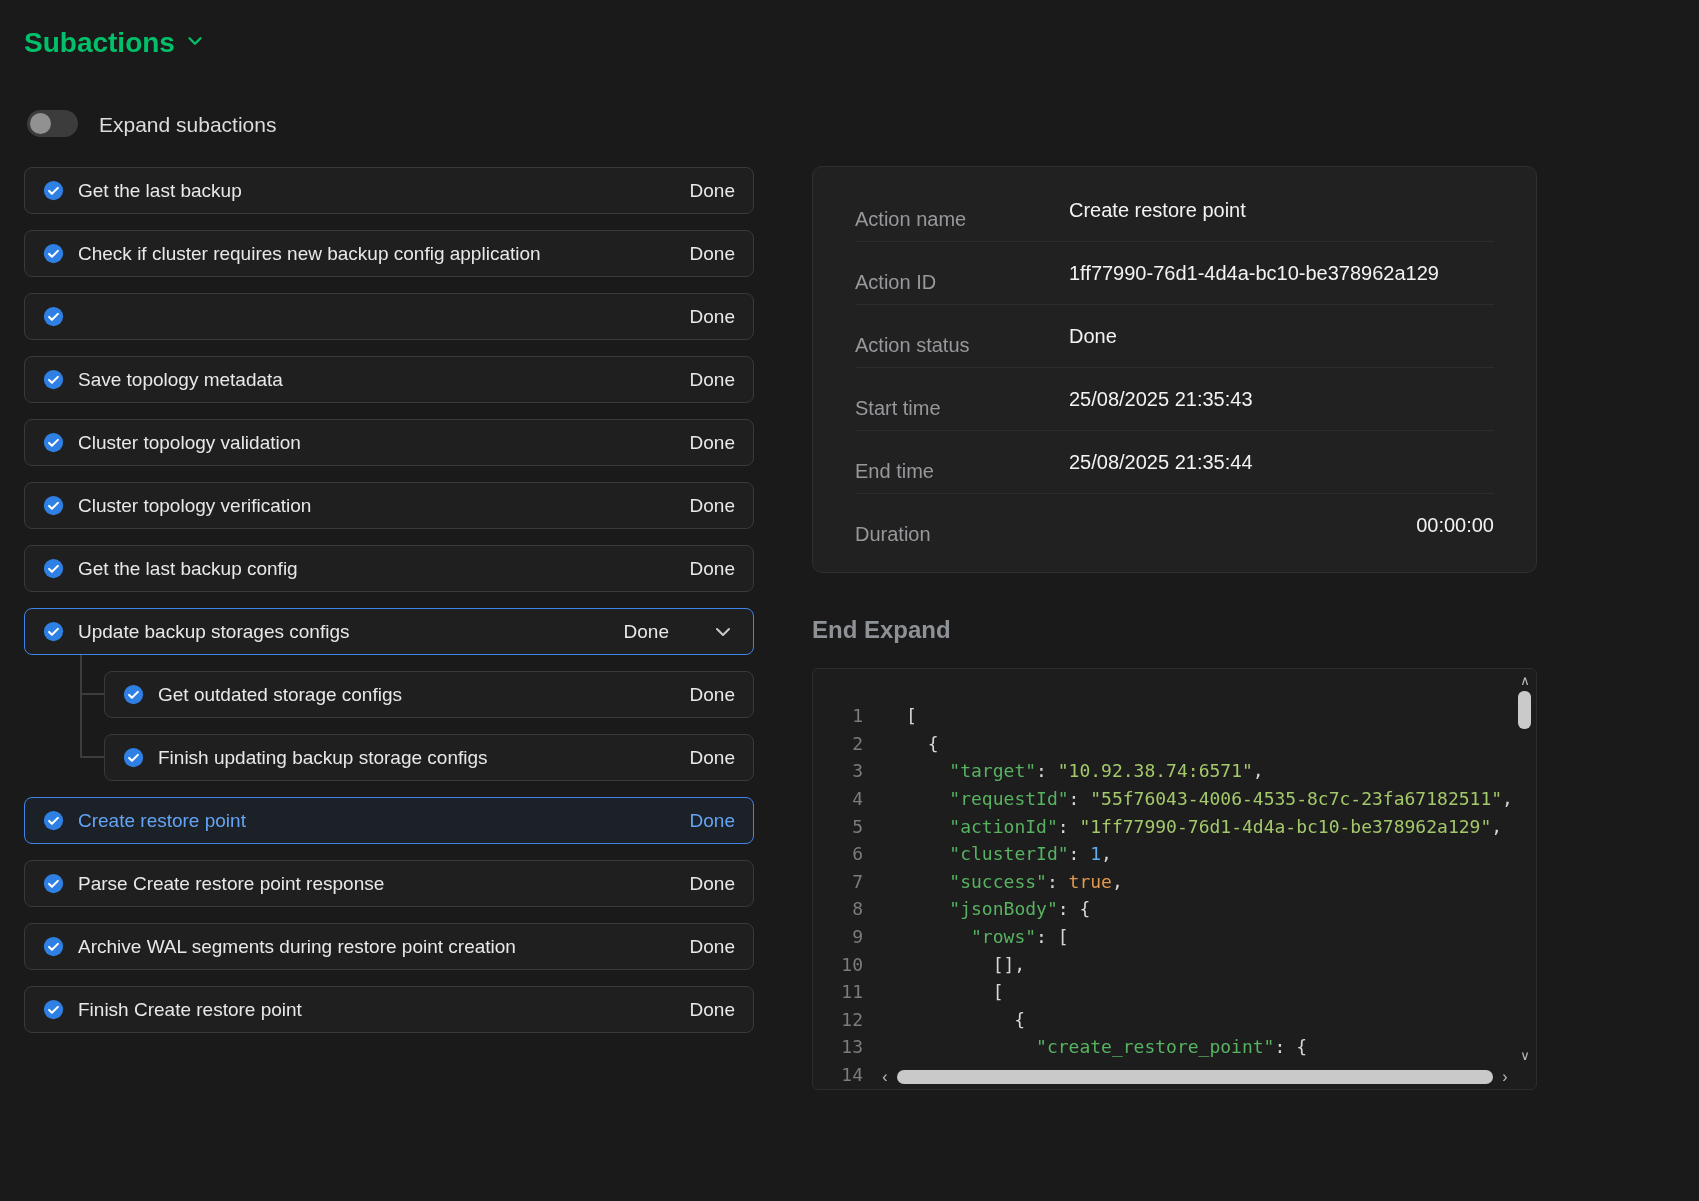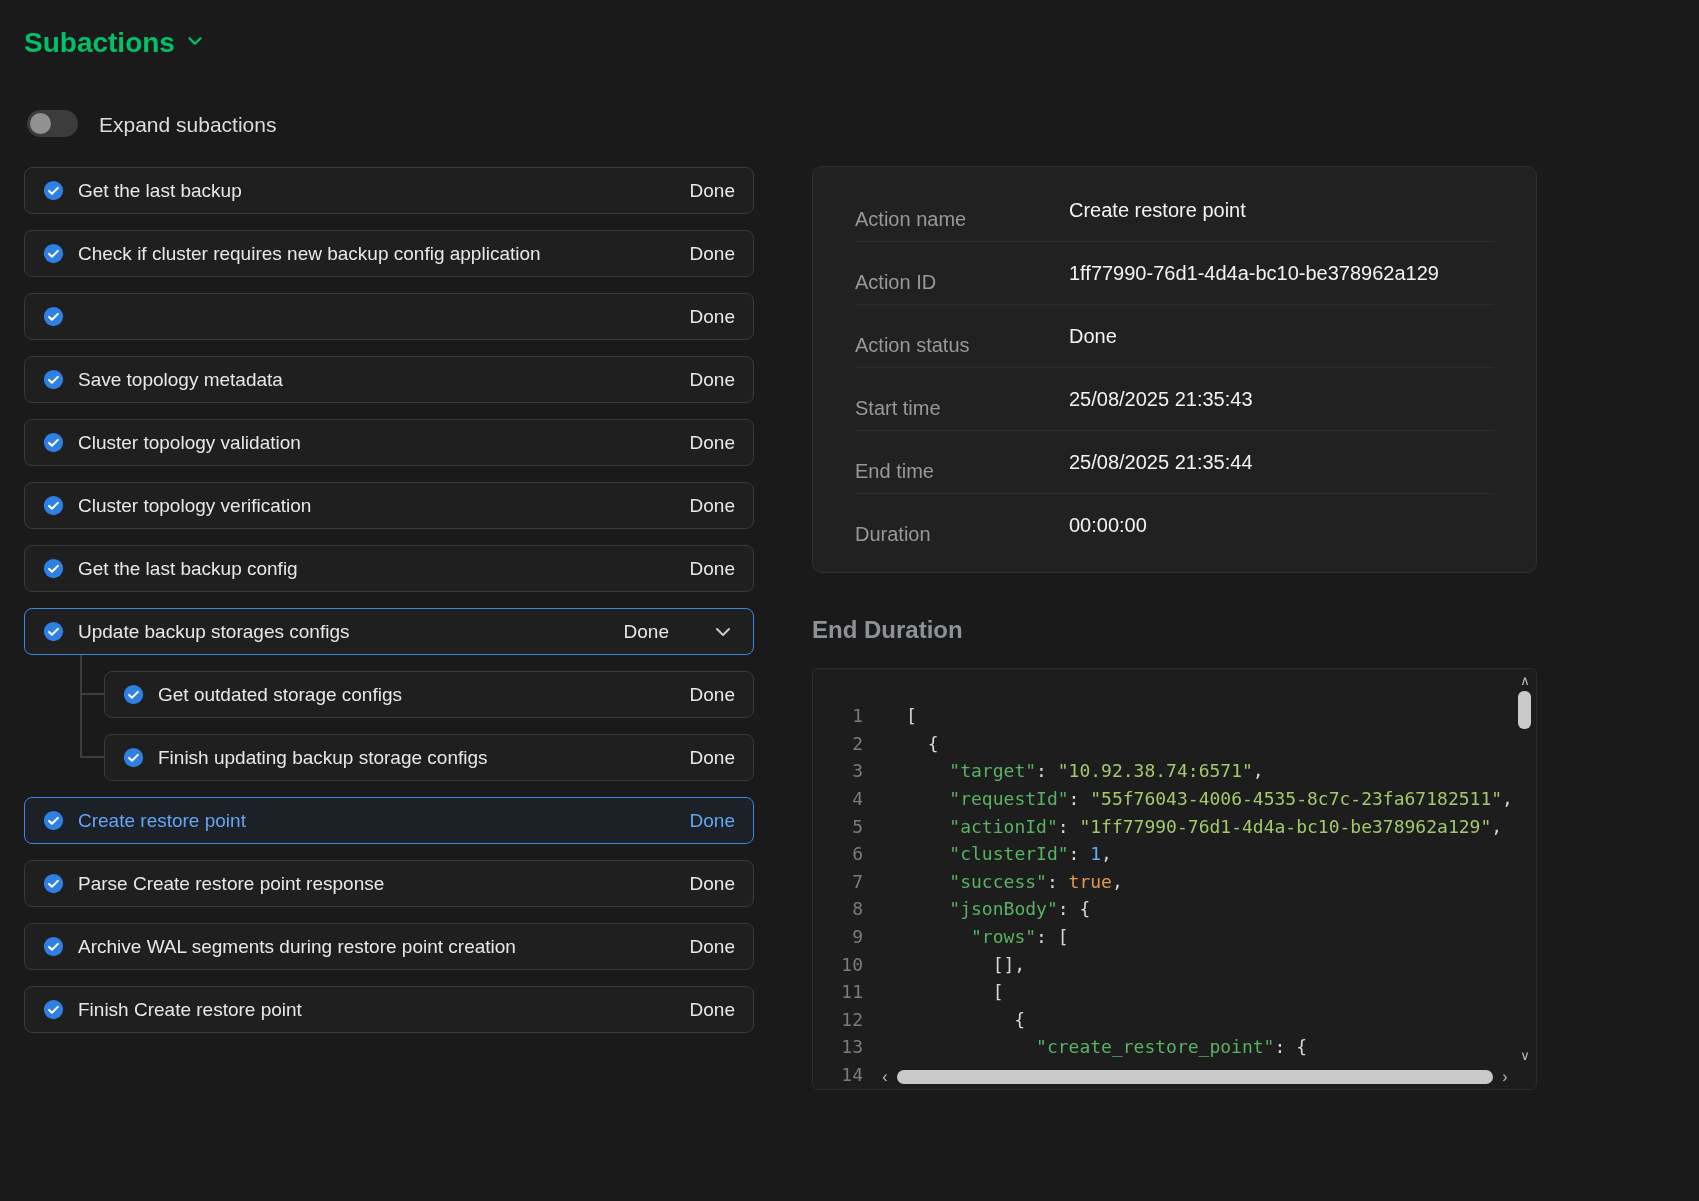--- a/index.html
+++ b/index.html
@@ -33,21 +33,21 @@
   .children .item{margin-left:80px;width:650px;}
   .tree-line{position:absolute;background:#3d3d3d;}
   .tl-v{left:56px;top:-16px;width:2px;height:103px;}
   .tl-h1{left:56px;top:22px;width:24px;height:2px;}
   .tl-h2{left:56px;top:85px;width:24px;height:2px;}
 
   
   .details-card{position:absolute;left:812px;top:166px;width:725px;height:407px;box-sizing:border-box;
                 background:#212121;border:1px solid #2f2f2f;border-radius:10px;padding:12px 42px 0;}
   .drow{display:flex;align-items:center;height:62px;border-bottom:1px solid #2c2c2c;font-size:20px;}
-  .drow:last-child{border-bottom:none;}
+  .drow:last-child{border-bottom:none;justify-content:space-between;}
   .dlabel{width:214px;color:#98989c;flex:none;margin-top:19px;}
   .dvalue{color:#f3f3f3;}
 
   
   .end-results-title{position:absolute;left:812px;top:616px;font-size:24px;font-weight:600;color:#8e9196;}
 
   .code-panel{position:absolute;left:812px;top:668px;width:725px;height:422px;box-sizing:border-box;
               background:#1d1d1d;border:1px solid #2c2c2c;border-radius:6px;overflow:hidden;}
   .code-lines{position:absolute;inset:0;padding-top:33px;overflow:hidden;}
   .code-row{display:flex;height:27.6px;align-items:center;
@@ -283,21 +283,21 @@
     <div class="drow">
       <span class="dlabel">End time</span>
       <span class="dvalue">25/08/2025 21:35:44</span>
     </div>
     <div class="drow">
       <span class="dlabel">Duration</span>
       <span class="dvalue">00:00:00</span>
     </div>
   </div>
 
-  <div class="end-results-title">End Duration</div>
+  <div class="end-results-title">End Expand</div>
 
   <div class="code-panel">
     <div class="code-lines">
         <div class="code-row">
           <span class="ln">1</span>
           <span class="lc"><span class="tk-pun">[</span></span>
         </div>
         <div class="code-row">
           <span class="ln">2</span>
           <span class="lc"><span class="tk-pun">  {</span></span>

